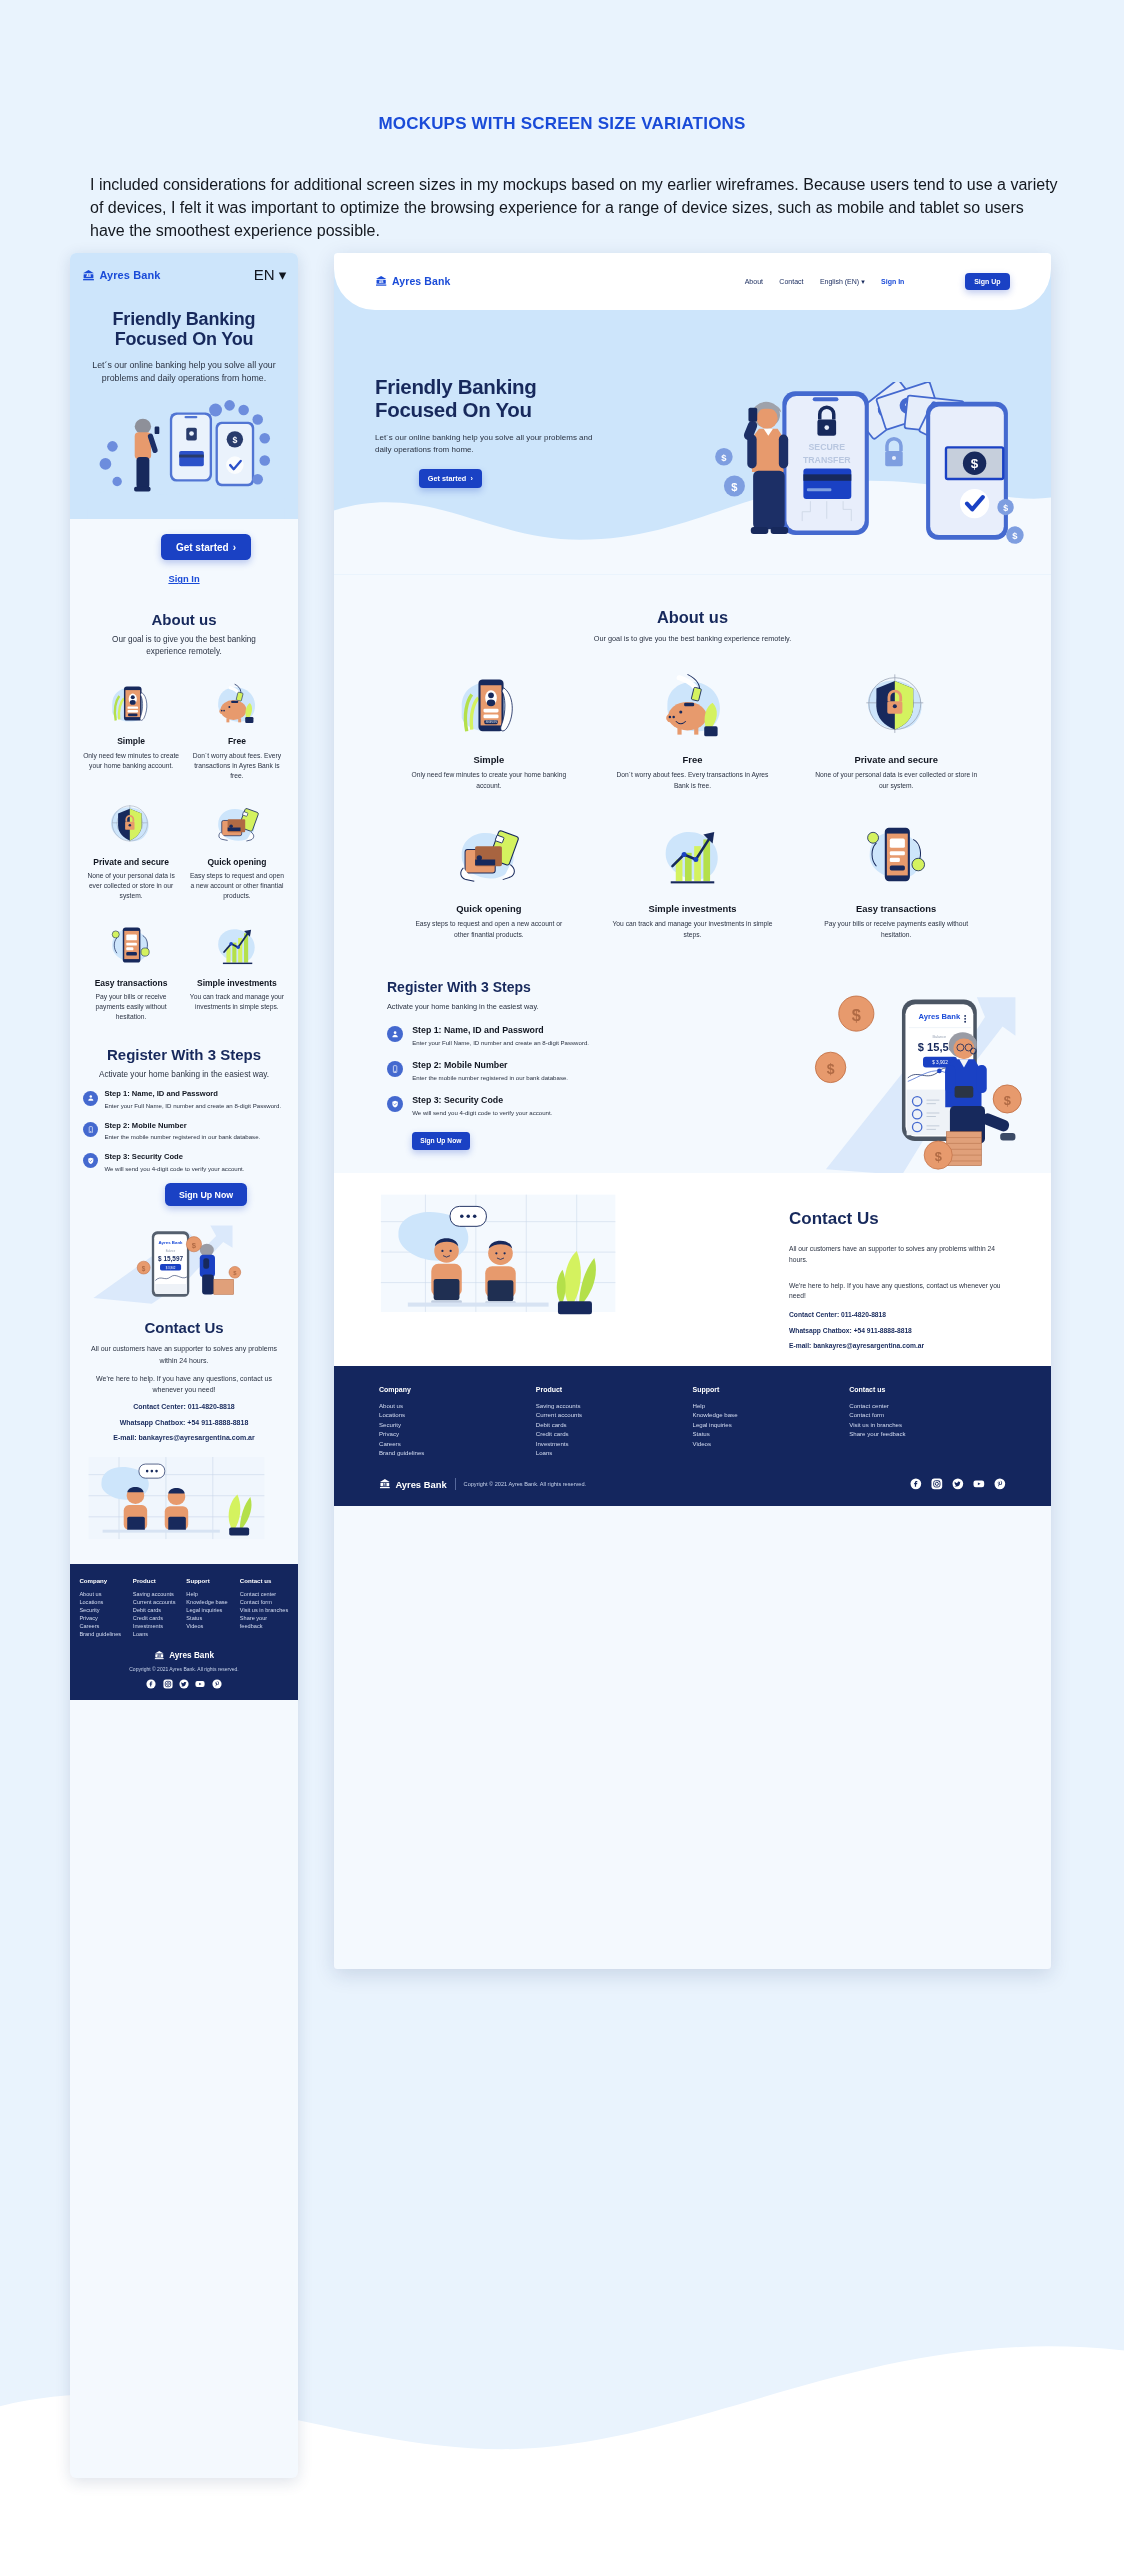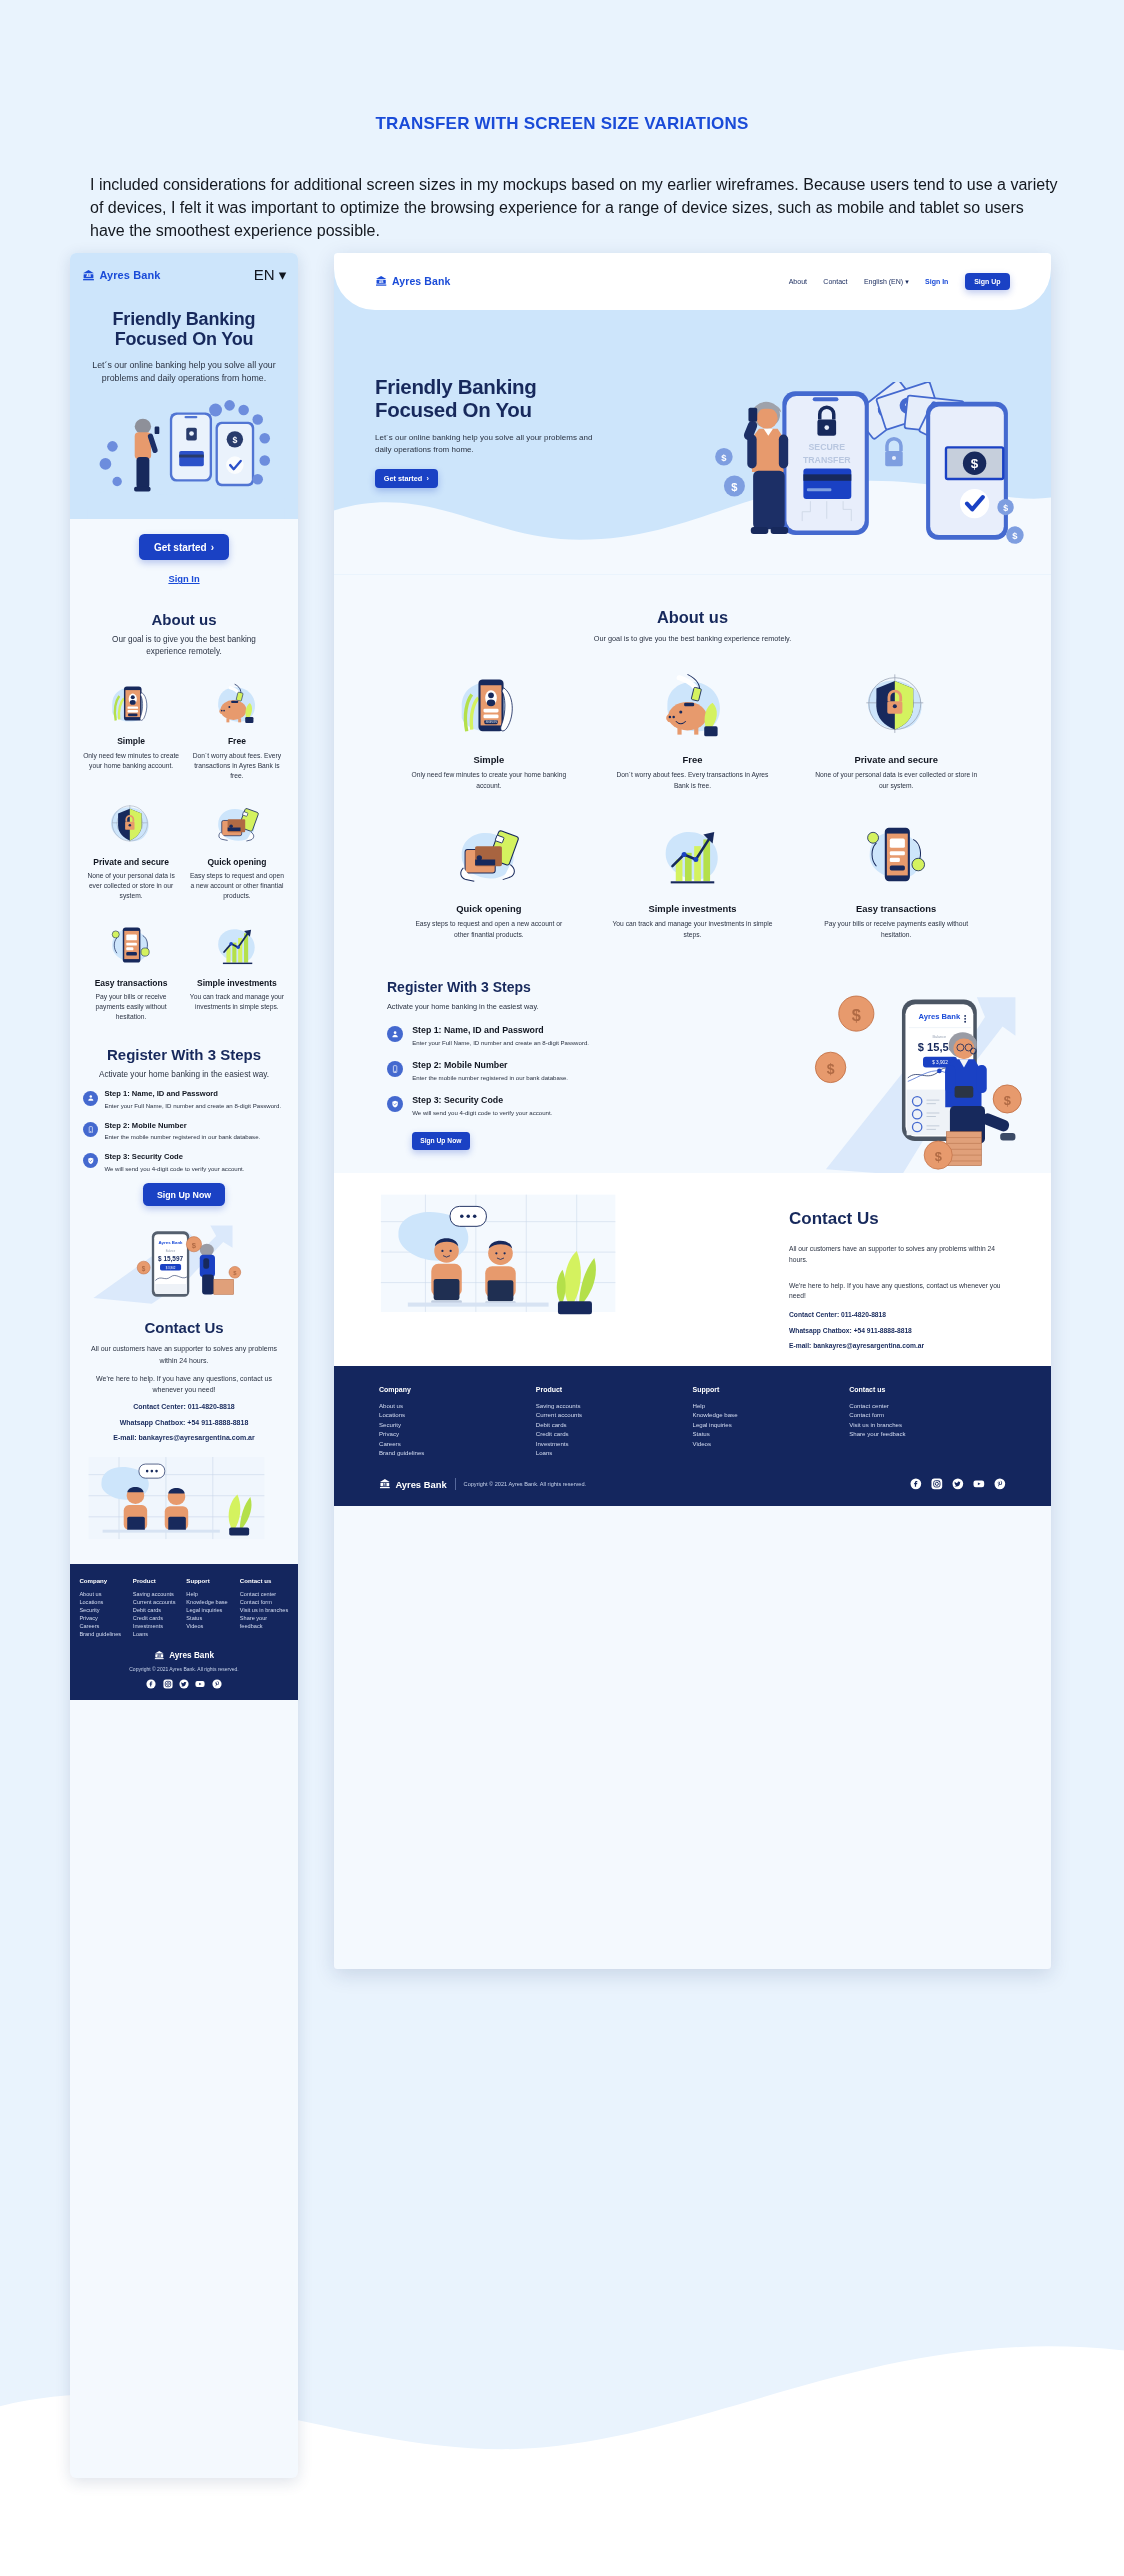--- a/index.html
+++ b/index.html
@@ -45,21 +45,21 @@
     font-weight:bold; color:#17295c; letter-spacing:-0.2px;
   }
   .m-sub{
     margin-top:10px; text-align:center; font-size:8.8px; line-height:1.45;
     color:#2a3242; padding:0 10.5px;
   }
   .m-heroart{ margin-top:11.7px; height:123px; position:relative; }
   .btn{
     display:inline-flex; align-items:center; justify-content:center; gap:4.1px;
     background:#1a41c4; color:#fff; font-weight:bold; border:none; cursor:pointer;
-    border-radius:5.3px; box-shadow:0 2.9px 7px rgba(26,65,196,.28);
+    border-radius:5.3px; box-shadow:0 2.9px 7px rgba(26,65,196,.28);margin-left:44px;
   }
   .m-cta-wrap{ background:#f4f9fe; text-align:center; padding:15px 0 0; }
   .m-cta{ font-size:10px; padding:7.6px 15px; }
   .m-signin{ display:block; margin-top:13px; font-size:9.4px; font-weight:bold; color:#1a4bd8; }
 
   .m-sec-title{ text-align:center; font-size:15px; font-weight:bold; color:#17295c; }
   .m-sec-sub{ text-align:center; font-size:8.2px; line-height:1.45; color:#2a3242; margin-top:5.9px; padding:0 26px; }
 
   .m-grid{ display:grid; grid-template-columns:1fr 1fr; gap:2.3px 0; padding:0 8.2px; margin-top:15px; }
   .m-card{ text-align:center; padding:3.5px 4.7px 10.5px; }
@@ -150,21 +150,21 @@
 </style>
 </head>
 <body>
 
 <div class="page-bg-wave">
   <svg width="1124" height="363" viewBox="0 0 1920 620">
     <path d="M0,330 C330,250 620,430 930,400 C1250,368 1520,190 1920,235 L1920,620 L0,620 Z" fill="#ffffff"></path>
   </svg>
 </div>
 
-<div class="intro-title">TRANSFER WITH SCREEN SIZE VARIATIONS</div>
+<div class="intro-title">MOCKUPS WITH SCREEN SIZE VARIATIONS</div>
 <div class="intro-para">I included considerations for additional screen sizes in my mockups based on my earlier wireframes. Because users tend to use a variety of devices, I felt it was important to optimize the browsing experience for a range of device sizes, such as mobile and tablet so users have the smoothest experience possible.</div>
 
 <div id="mobile">
 
   <div class="m-hero">
     <div class="m-topbar">
       <div class="brand">
         <svg width="13" height="13" viewBox="0 0 24 24">
           <path d="M12 2 L22 8 H2 Z" fill="#1a4bd8"></path>
           <rect x="3" y="9.5" width="18" height="7.5" rx="1" fill="#1a4bd8"></rect>

